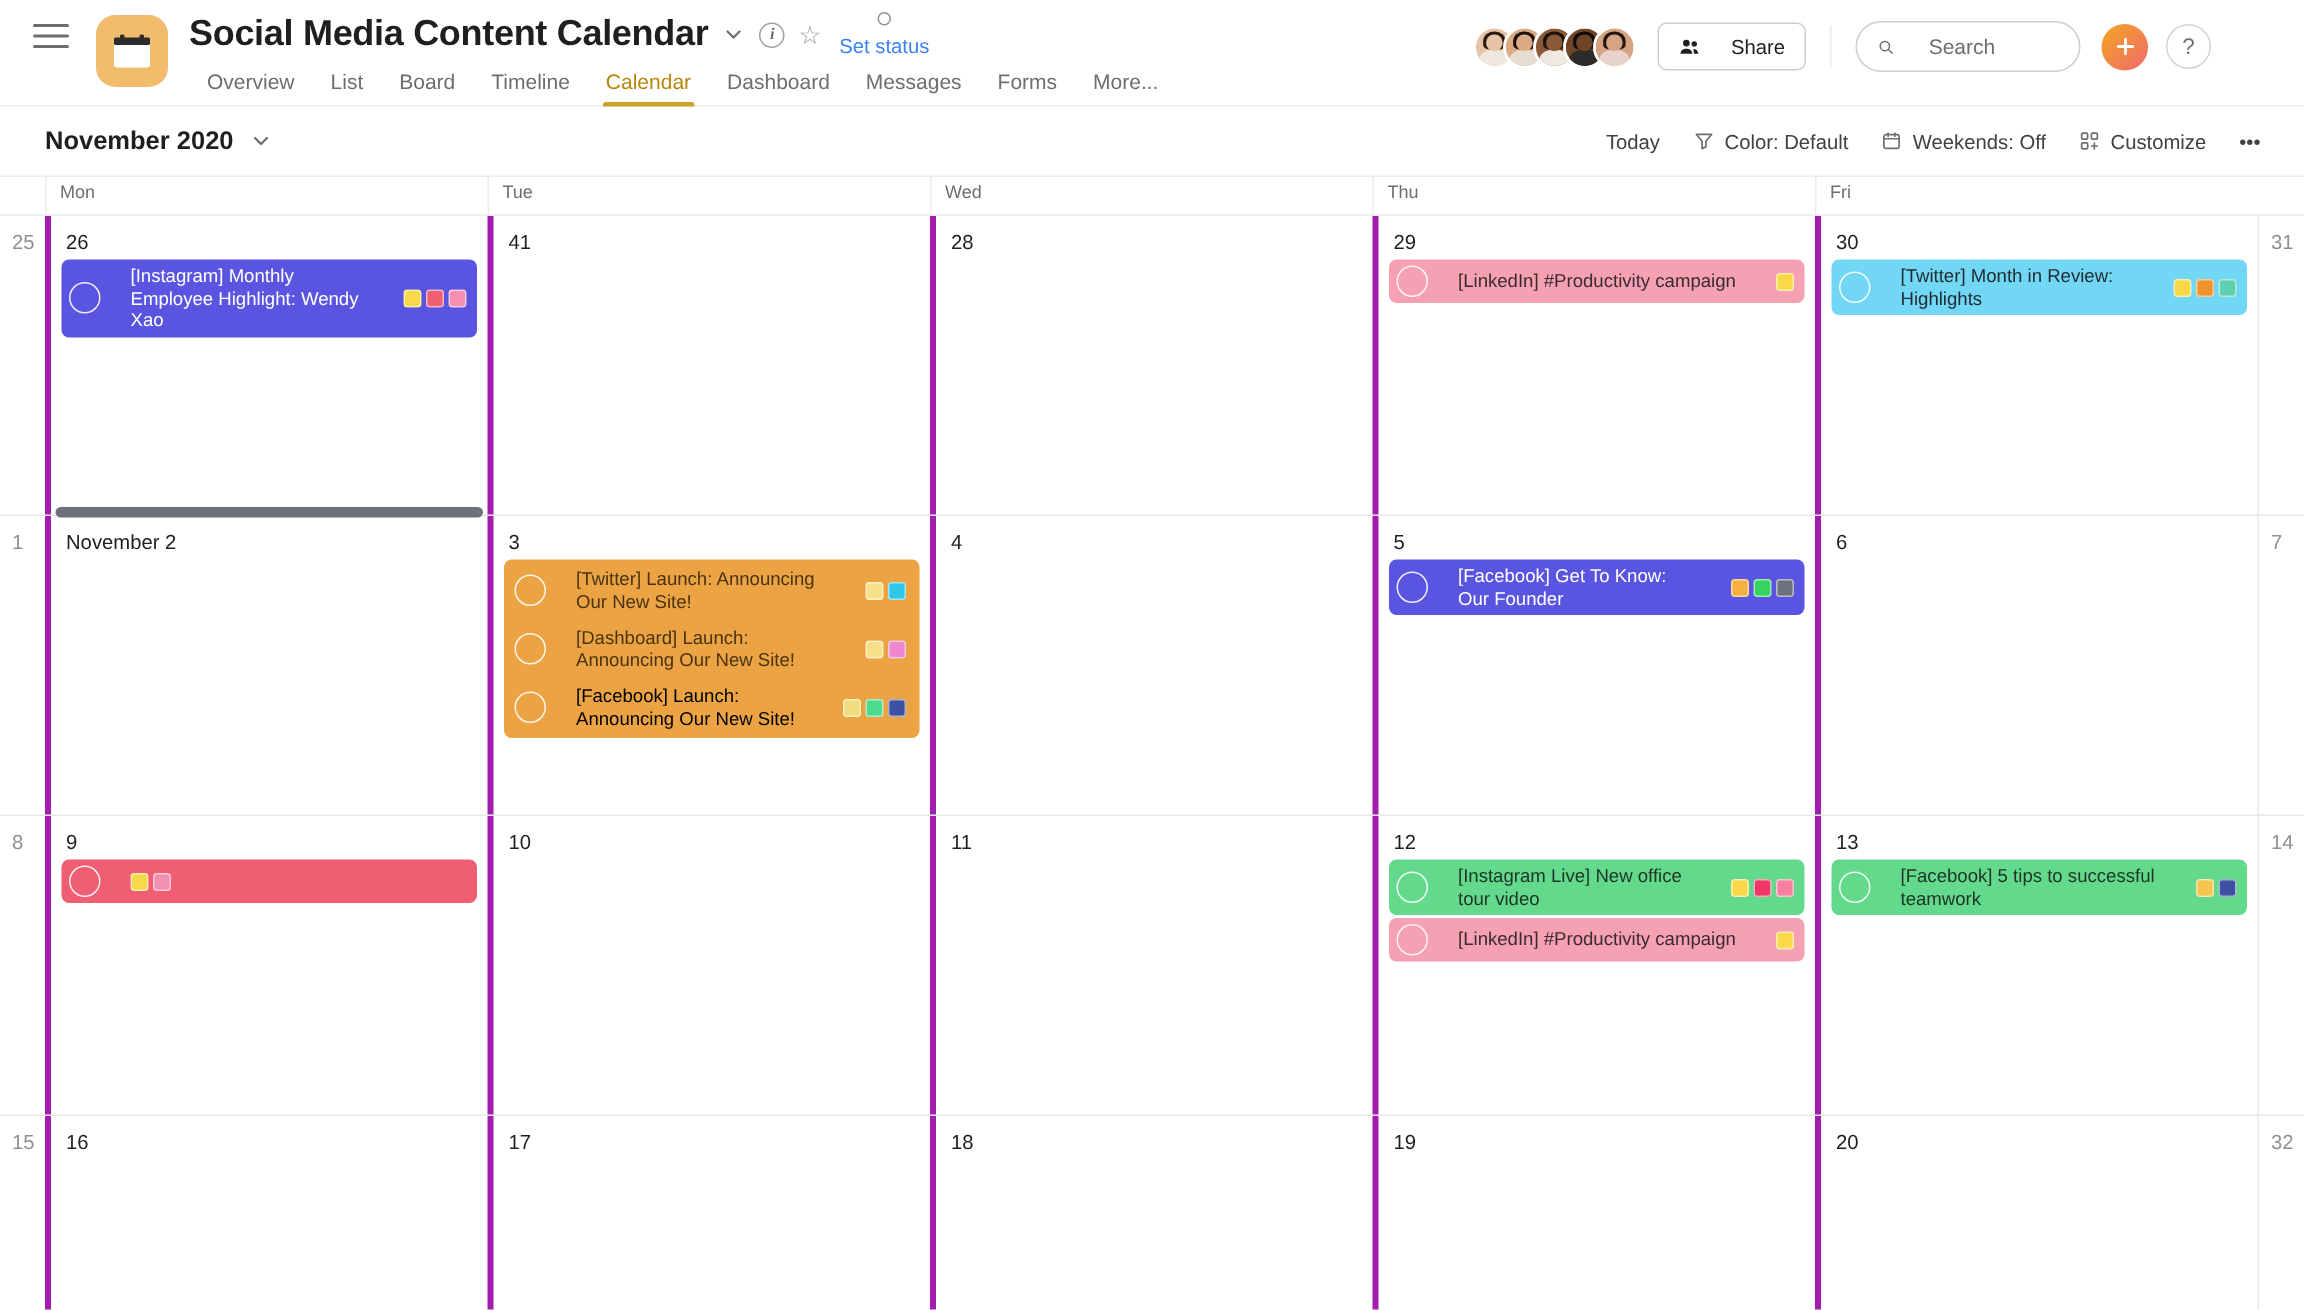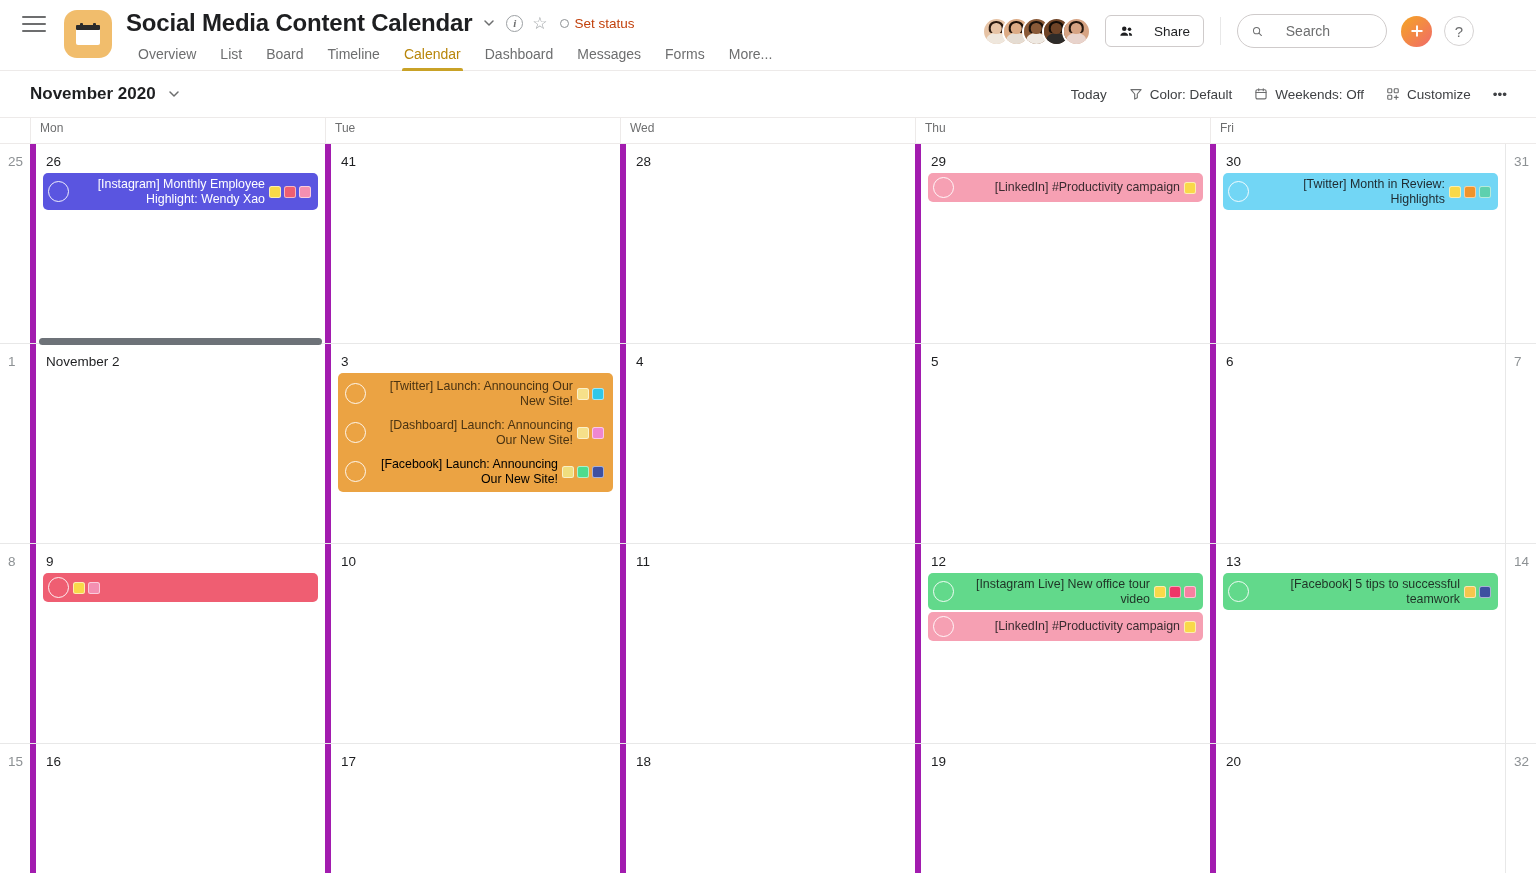--- a/index.html
+++ b/index.html
@@ -61,21 +61,21 @@
     font-size: 24px; font-weight: 700; letter-spacing: -0.2px;
     color: #1e1f21; white-space: nowrap;
   }
   .ic { color: #6d6e6f; display:inline-flex; align-items:center; justify-content:center; cursor:pointer; }
   .chev-dn { width: 16px; height: 16px; }
   .circle-i { width:17px;height:17px;border:1.5px solid #9ca0a3;border-radius:50%;
       font-size:11px;line-height:14px;text-align:center;color:#6d6e6f;font-style:italic;font-family:"Liberation Serif",serif;font-weight:700;}
   .star { font-size: 17px; color: #9ca0a3; line-height: 17px; }
   .setstatus {
     display:flex; align-items:center; gap:6px;
-    font-size: 13.5px; color: #c2410c; cursor: pointer; margin-left: 3px;
+    font-size: 13.5px; color: #3b82f6; cursor: pointer; margin-left: 3px; flex-direction: column;
   }
   .setstatus .dot { width: 9px; height: 9px; border: 1.4px solid #8d9194; border-radius: 50%; }
 
   .tabs { display: flex; align-items: flex-end; gap: 0; margin-top: 2px; }
   .tab {
     font-size: 14px; color: #6d6e6f; padding: 6px 12px 9px 12px;
     cursor: pointer; white-space: nowrap; position: relative;
   }
   .tab.active { color: #b8860b; font-weight: 500; }
   .tab.active::after {
@@ -168,39 +168,39 @@
     flex: 1; font-size: 12px; color:#6d6e6f; padding-left: 9px; padding-top:3px;
     border-left: 1px solid #edeae9;
   }
 
   
   .grid { position: relative; background:#fff; }
   .wk {
     display:flex; height: 200px; border-bottom: 1px solid #e8e8e8; position:relative;
   }
   .cell {
-    position: relative; border-left: 6px solid #a21caf;
+    position: relative; border-left: 4px solid #a21caf;
     padding: 0; min-width:0;
   }
   .cell.gut { width: 30px; flex:none; border-left: 0; }
   .cell.gut.r { width: 31px; }
   .cell.day { flex: 1; }
   .daynum {
     font-size: 13.5px; color:#1e1f21; padding: 10px 0 0 10px; font-weight: 400;
     display:block;
   }
   .cell.gut .daynum { color:#8d9194; padding-left: 8px; }
   .daynum.bold { font-weight: 400; }
 
   .events { padding: 4px 7px 0 7px; display:flex; flex-direction:column; gap: 2px; }
 
   .event {
-    display:flex; align-items:center; gap: 4px;
+    display:flex; align-items:center; gap: 20px;
     min-height: 29px; padding: 4px 7px 4px 5px;
-    border-radius: 5px; cursor: pointer; position: relative; text-align: right;
+    border-radius: 5px; cursor: pointer; position: relative;
   }
   .event .eav {
     width: 21px; height: 21px; border-radius: 50%; flex:none;
     overflow:hidden; position:relative; border: 1.5px solid rgba(255,255,255,.9);
   }
   .event .etxt {
     flex: 1; font-size: 12.4px; line-height: 14.5px; min-width: 0;
   }
   .event .tags { display:flex; gap: 3px; flex:none; }
   .event .tag {
@@ -472,20 +472,31 @@
               </span>
             </div>
           </div>
         </div>
       </div>
       <div class="cell day">
         <span class="daynum">4</span>
       </div>
       <div class="cell day">
         <span class="daynum">5</span>
+        <div class="events">
+          <div class="event" style="background:#5a55e0;color:#ffffff">
+            <span class="eav"><span class="skin" style="background:#b07a52"></span><span class="shoulders" style="background:#2b3a52"></span><span class="hair" style="background:#2e2118"></span><span class="head" style="background:#b07a52"></span></span>
+            <span class="etxt">[Facebook] Get To Know: Our Founder</span>
+            <span class="tags">
+              <span class="tag" style="background:#f5b13d"></span>
+              <span class="tag" style="background:#35d45e"></span>
+              <span class="tag" style="background:#6b7280"></span>
+            </span>
+          </div>
+        </div>
       </div>
       <div class="cell day">
         <span class="daynum">6</span>
       </div>
       <div class="cell gut r" style="border-left: 1px solid rgb(232, 232, 232);">
         <span class="daynum">7</span>
       </div>
     </div>
     <div class="wk">
       <div class="cell gut">

